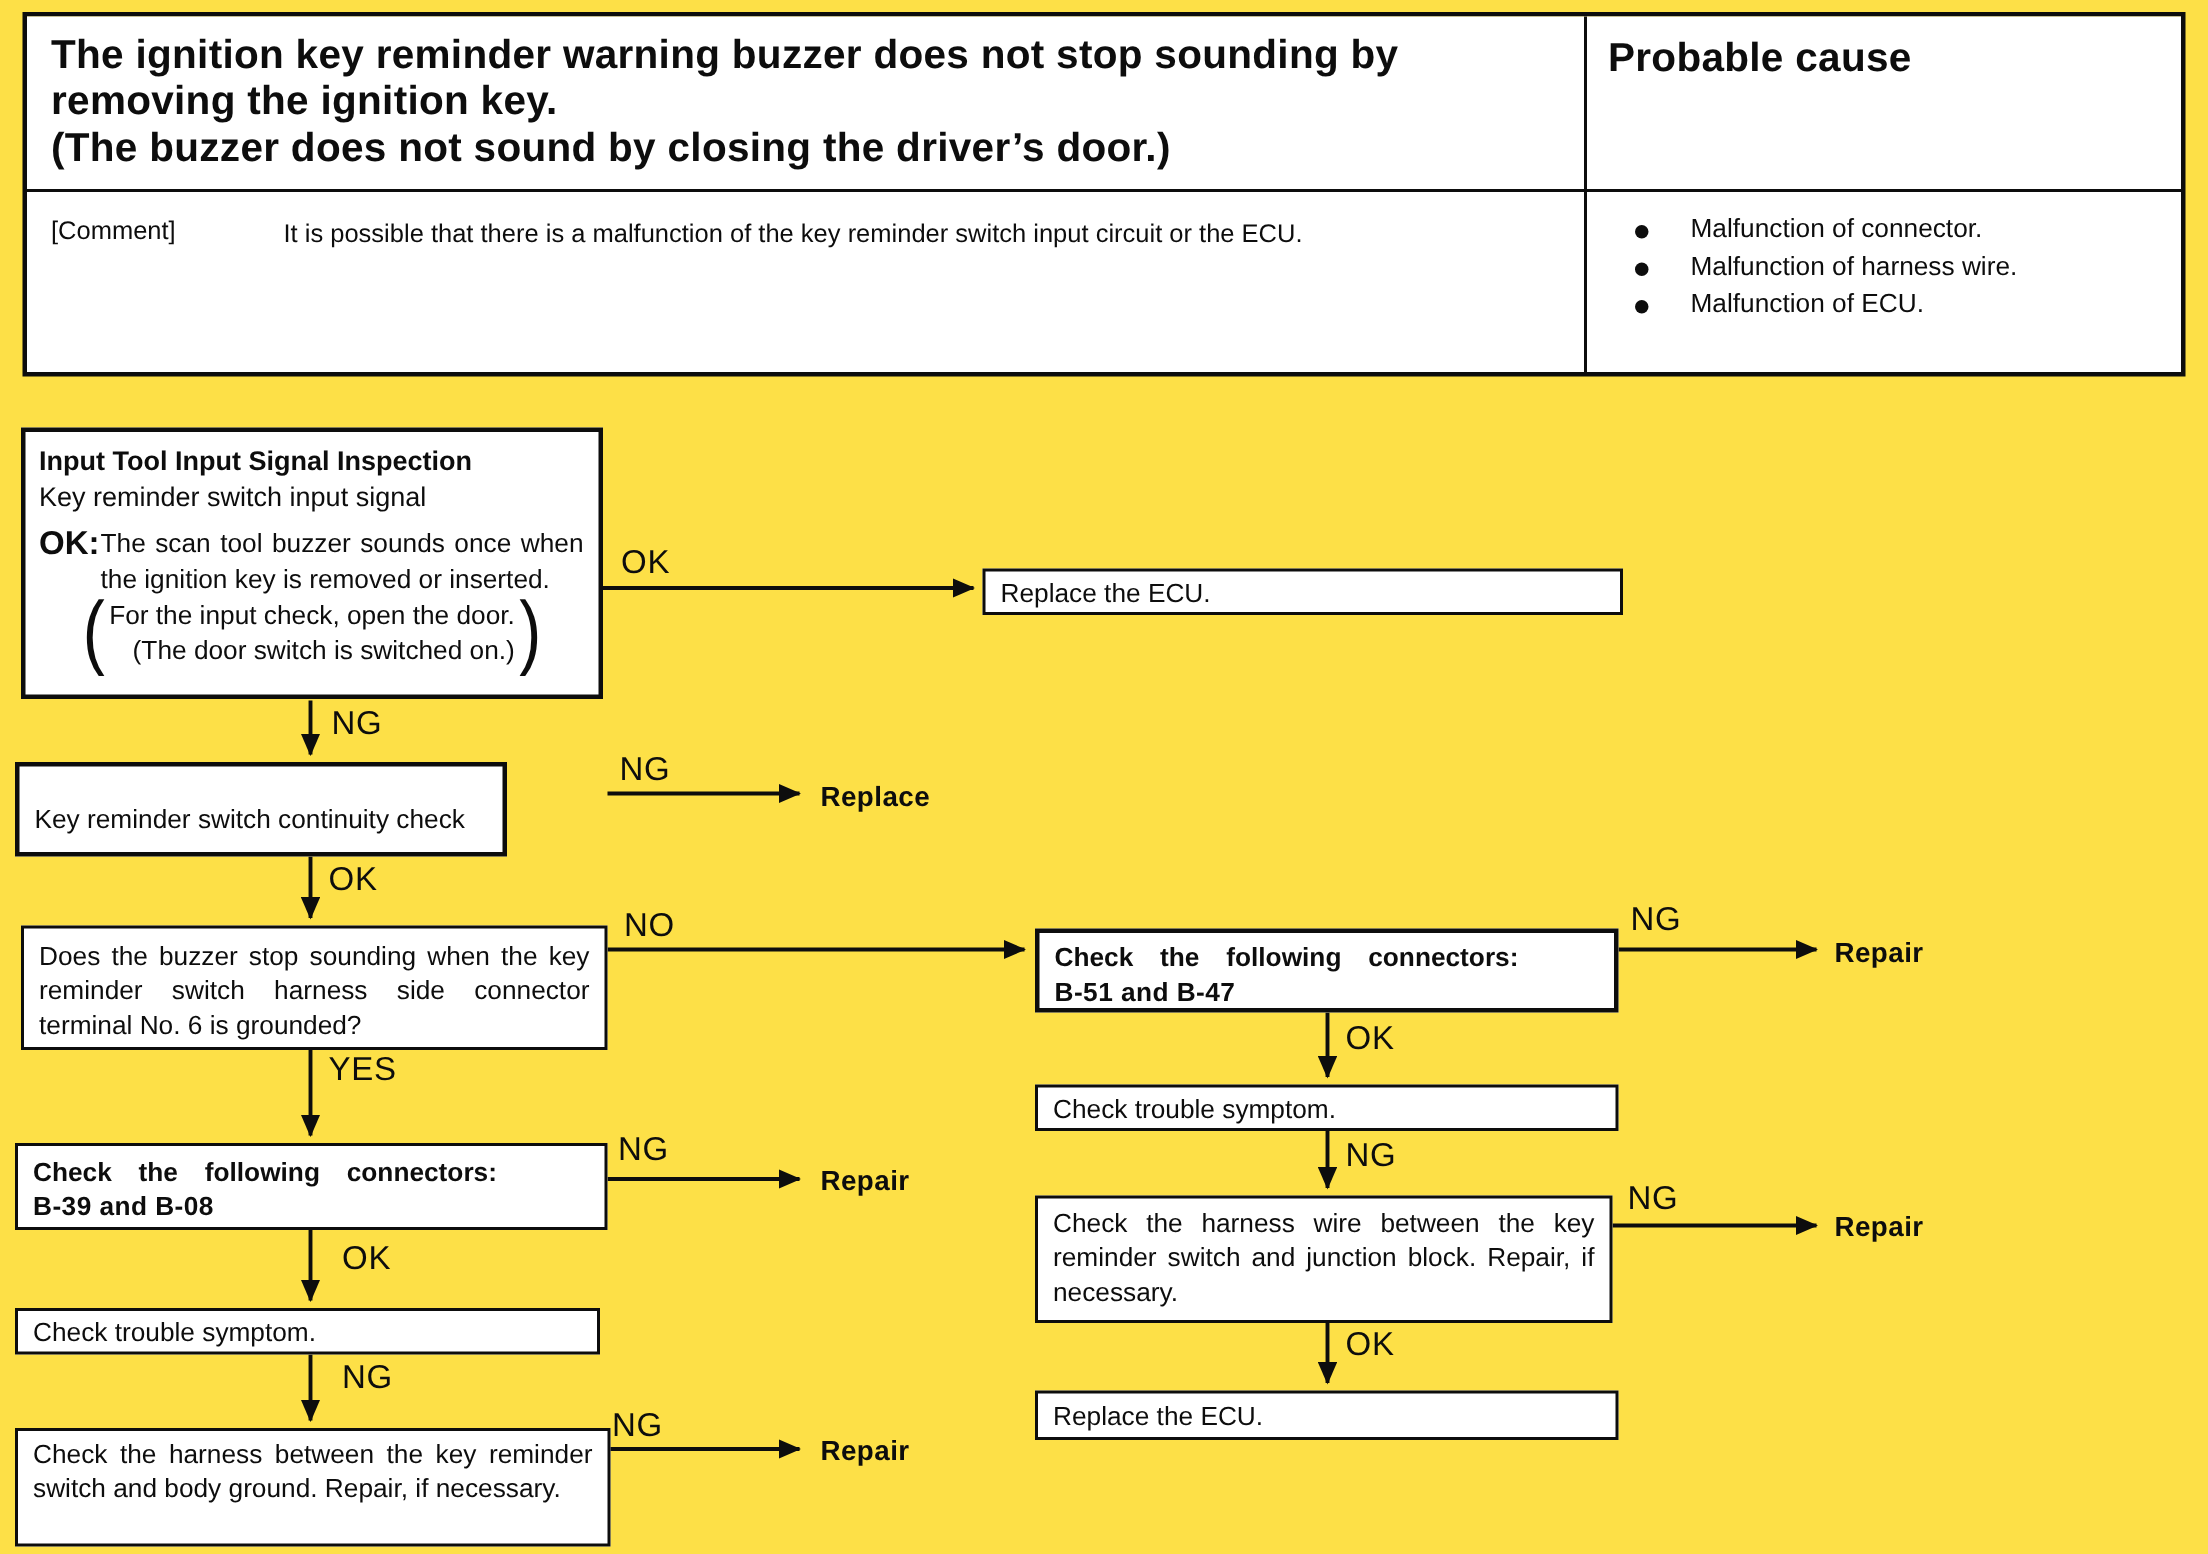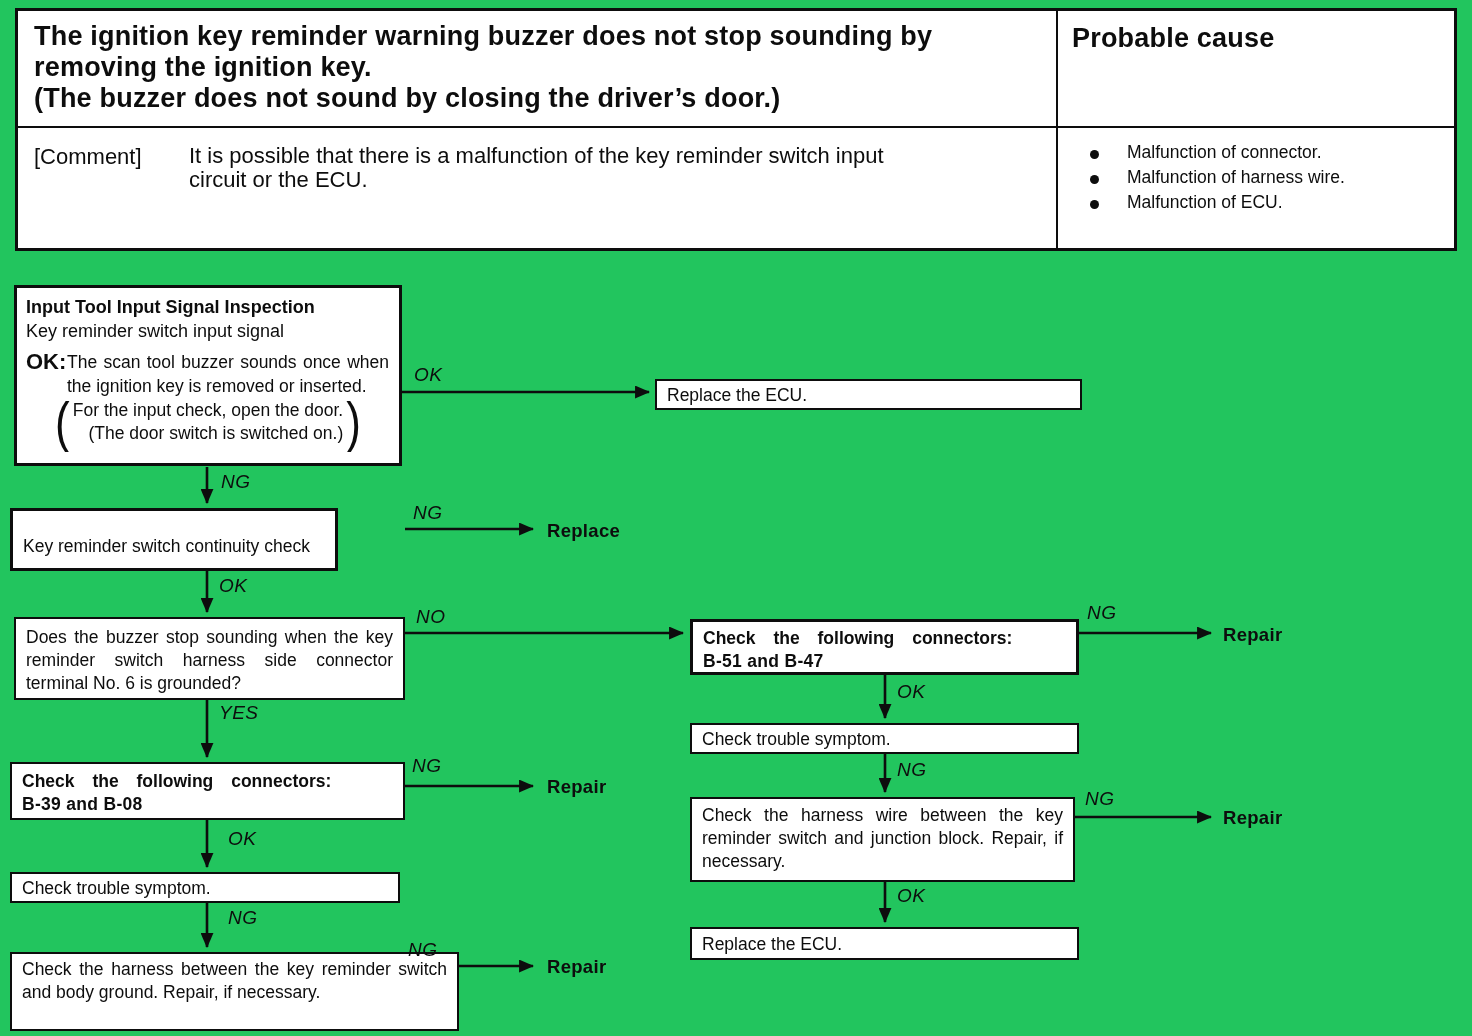--- a/index.html
+++ b/index.html
@@ -1,20 +1,20 @@
 <!DOCTYPE html>
 <html><head>
 <meta charset="utf-8">
 <style>
   * { margin: 0; padding: 0; box-sizing: border-box; }
   html,body { background:#e8e8e8; }
   .page {
     position: relative;
     width: 1472px; height: 1036px;
-    background: #22c55e;
+    background: #fde047;
     font-family: "Liberation Sans", sans-serif;
     color: #0d0d0d;
     overflow: hidden;
   }
 
   
   .hdr-table {
     position: absolute; left: 15px; top: 8px;
     width: 1442px; height: 243px;
     border: 3px solid #0d0d0d;
@@ -23,21 +23,21 @@
     grid-template-rows: 117px 1fr;
   }
   .cell { background:#fff; }
   .cell.bR { border-right: 2.5px solid #0d0d0d; }
   .cell.bB { border-bottom: 2.5px solid #0d0d0d; }
   .problem-cell { padding: 10px 18px 0 16px; }
   .problem-title, .problem-sub, .probable-cause {
     font-weight: bold; font-size: 27px; line-height: 31px; letter-spacing: 0.2px;
   }
   .probable-cause-cell { padding: 12px 0 0 14px; }
-  .comment-cell { display: flex; padding: 16px 0 0 16px; font-size: 22px; }
+  .comment-cell { display: flex; padding: 16px 0 0 16px; font-size: 17px; }
   .comment-label { width: 155px; flex: none; }
   .comment-text { width: 745px; line-height: 24px; }
   .causes-cell { padding: 14px 0 0 14px; }
   .cause-row { display: flex; align-items: baseline; height: 25px; font-size: 17.5px; }
   .cause-dot { flex: none; width: 9px; height: 9px; border-radius: 50%; background: #0d0d0d;
                margin: 0 28px 0 18px; align-self: center; }
 
   
   .fc-box {
     position: absolute; background: #fff;
@@ -55,32 +55,32 @@
   .ok-label { font-weight: bold; font-size: 22px; width: 41px; flex: none; }
   .ok-text { width: 322px; line-height: 24px; text-align: justify; }
   .paren-row { display: flex; align-items: center; justify-content: center; margin-top: 1px; }
   .paren { font-size: 44px; font-weight: 400; line-height: 44px; transform: scaleY(1.25); padding: 0 3px; }
   .paren-lines { text-align: right; font-size: 17.5px; line-height: 23px; }
 
   .continuity-box { left: 10px; top: 508px; width: 328px; height: 63px; border-width: 3px; padding-top: 24px; }
   .buzzer-box    { left: 14px; top: 617px; width: 391px; height: 83px; padding-top: 7px; }
   .conn-left-box { left: 10px; top: 762px; width: 395px; height: 58px; padding-top: 6px; }
   .trouble-left-box { left: 10px; top: 872px; width: 390px; height: 31px; padding-top: 3px; }
-  .harness-left-box { left: 10px; top: 952px; width: 449px; height: 79px; padding-top: 4px; }
+  .harness-left-box { left: 10px; top: 952px; width: 397px; height: 79px; padding-top: 4px; }
   .replace-ecu-top-box { left: 655px; top: 379px; width: 427px; height: 31px; padding-top: 3px; }
   .conn-right-box { left: 690px; top: 619px; width: 389px; height: 56px; padding-top: 5px; }
   .trouble-right-box { left: 690px; top: 723px; width: 389px; height: 31px; padding-top: 3px; }
   .harness-right-box { left: 690px; top: 797px; width: 385px; height: 85px; padding-top: 5px; }
   .replace-ecu-bottom-box { left: 690px; top: 927px; width: 389px; height: 33px; padding-top: 4px; }
 
   .conn-line1 { font-weight: bold; word-spacing: 13px; }
   .conn-line2 { font-weight: bold; letter-spacing: 0.3px; }
 
   .branch-label {
-    position: absolute; font-size: 19px; line-height: 19px; letter-spacing: 0.5px; font-style: italic;
+    position: absolute; font-size: 22px; line-height: 19px; letter-spacing: 0.5px;
   }
   .end-label {
     position: absolute; font-weight: bold; font-size: 18.5px; line-height: 19px; letter-spacing: 0.3px;
   }
   .arrows-svg { position: absolute; left: 0; top: 0; }
 </style>
 </head>
 <body>
 
 <div class="page">

